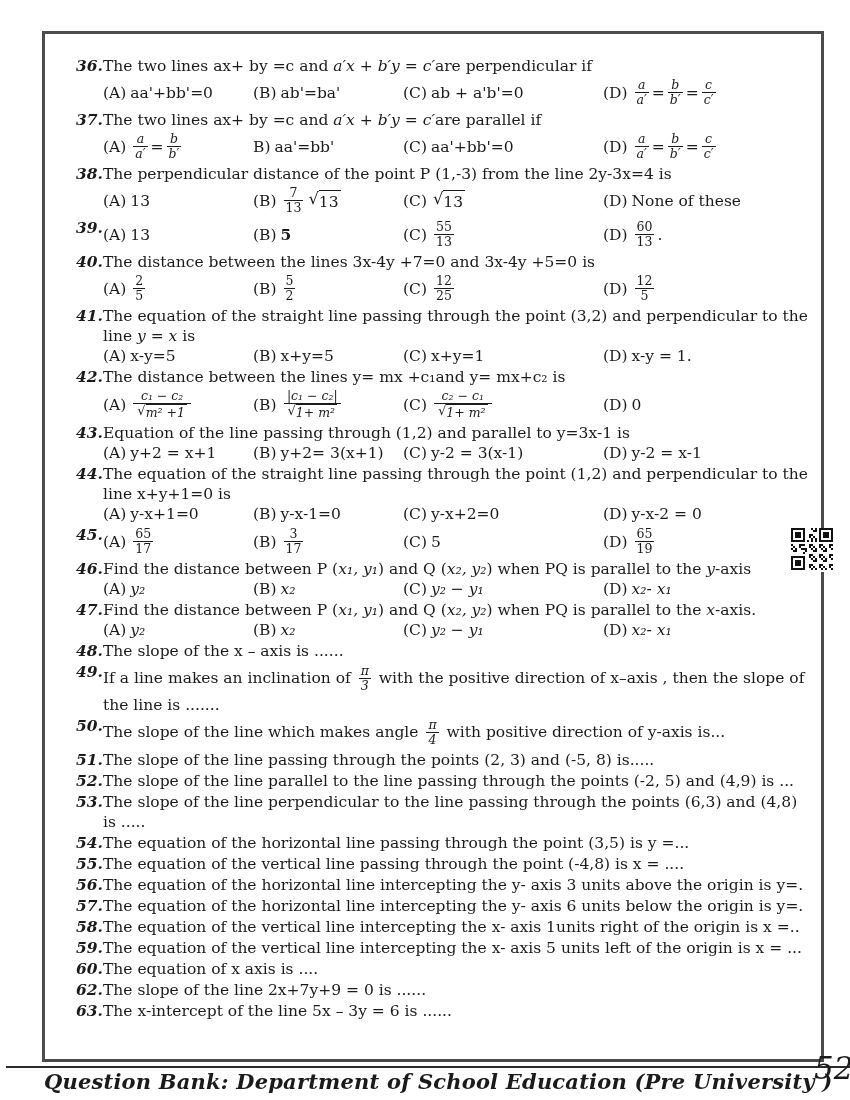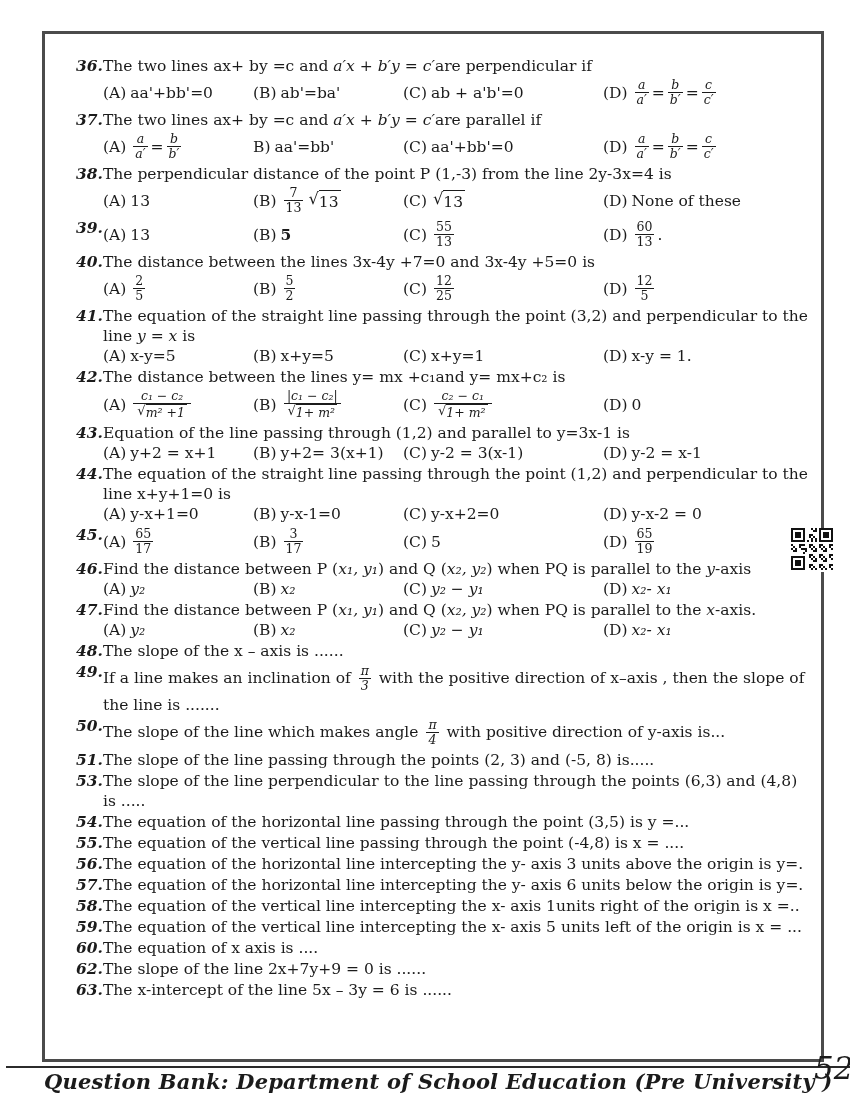--- a/index.html
+++ b/index.html
@@ -441,20 +441,26 @@
           <div class="stem"><span>The slope of the line which makes angle </span><span class="frac it">
               <span class="num">π</span>
               <span class="den">4</span>
             </span><span> with positive direction of y-axis is...</span></div>
         </div>
       </div>
       <div class="q">
         <span class="qnum">51.</span>
         <div class="qbody">
           <div class="stem"><span>The  slope of the line passing through the points (2, 3) and (-5, 8) is.....</span></div>
+        </div>
+      </div>
+      <div class="q">
+        <span class="qnum">52.</span>
+        <div class="qbody">
+          <div class="stem"><span>The slope of the line parallel to the line passing through the points (-2, 5) and (4,9) is ...</span></div>
         </div>
       </div>
       <div class="q">
         <span class="qnum">53.</span>
         <div class="qbody">
           <div class="stem"><span>The slope of the line perpendicular to the line passing through the points (6,3) and (4,8)</span></div>
           <div class="stem stem2"><span>is .....</span></div>
         </div>
       </div>
       <div class="q">

